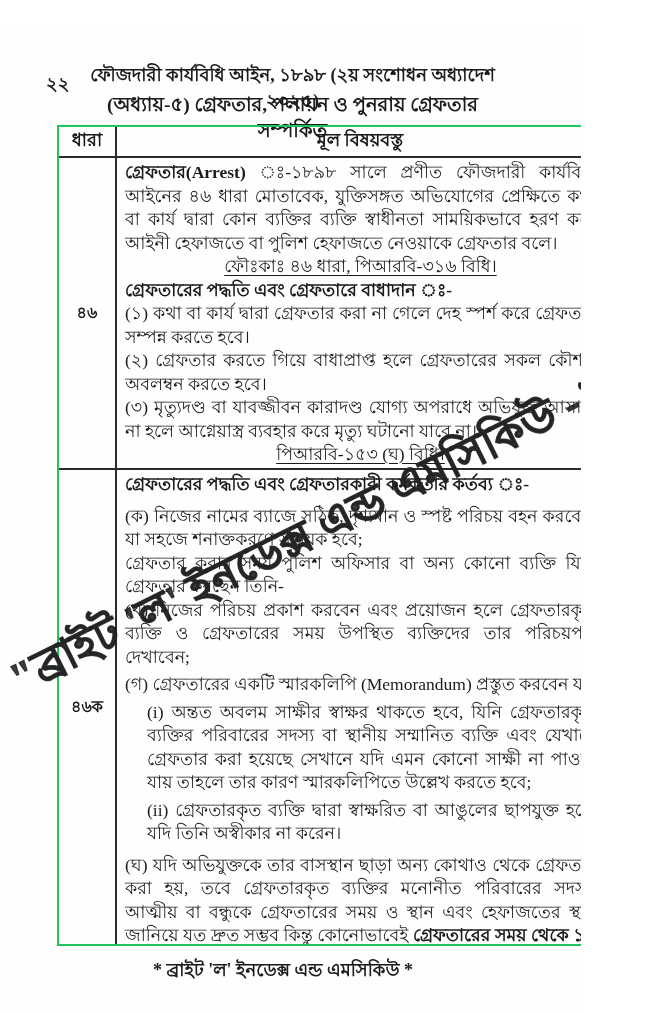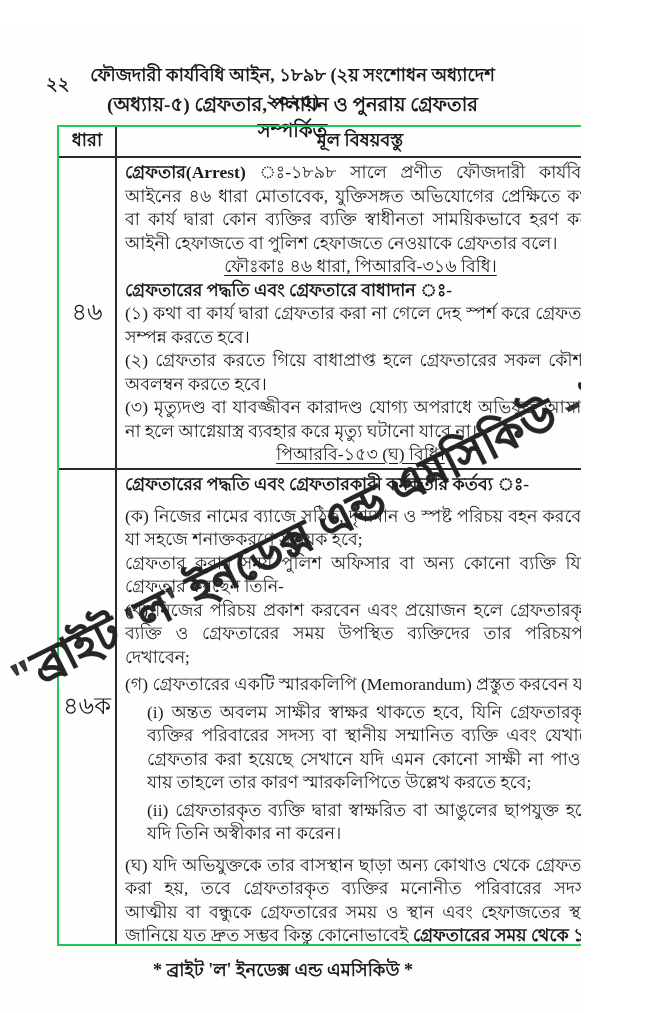--- a/index.html
+++ b/index.html
@@ -29,21 +29,21 @@
     position:absolute; left:57px; top:97px; width:548px;
     border:2px solid #22c55e; box-sizing:border-box; background:transparent;
   }
   .thead { display:flex; height:29px; }
   .trow  { display:flex; border-top:2px solid #2b2b2b; box-sizing:border-box; }
   .trow.r0 { height:312px; }
   .trow.r1 { height:476px; }
   .sec-cell {
     width:58px; flex:0 0 58px; border-right:2px solid #2b2b2b; box-sizing:border-box;
     display:flex; align-items:center; justify-content:center;
-    font-size:24px; font-weight:normal;
+    font-size:16px; font-weight:bold;
   }
   .hdr-cell { font-size:18px; font-weight:bold; display:flex; align-items:center; justify-content:center; }
   .content-cell {
     flex:1; box-sizing:border-box; padding:3px 7px 0 8px;
     font-size:17.5px; line-height:23.5px; text-align:justify; overflow:hidden;
   }
   .blk { margin:0; }
   .blk.center { text-align:center; }
   .blk.heading { font-weight:bold; }
   .blk.subitem { padding-left:22px; }

